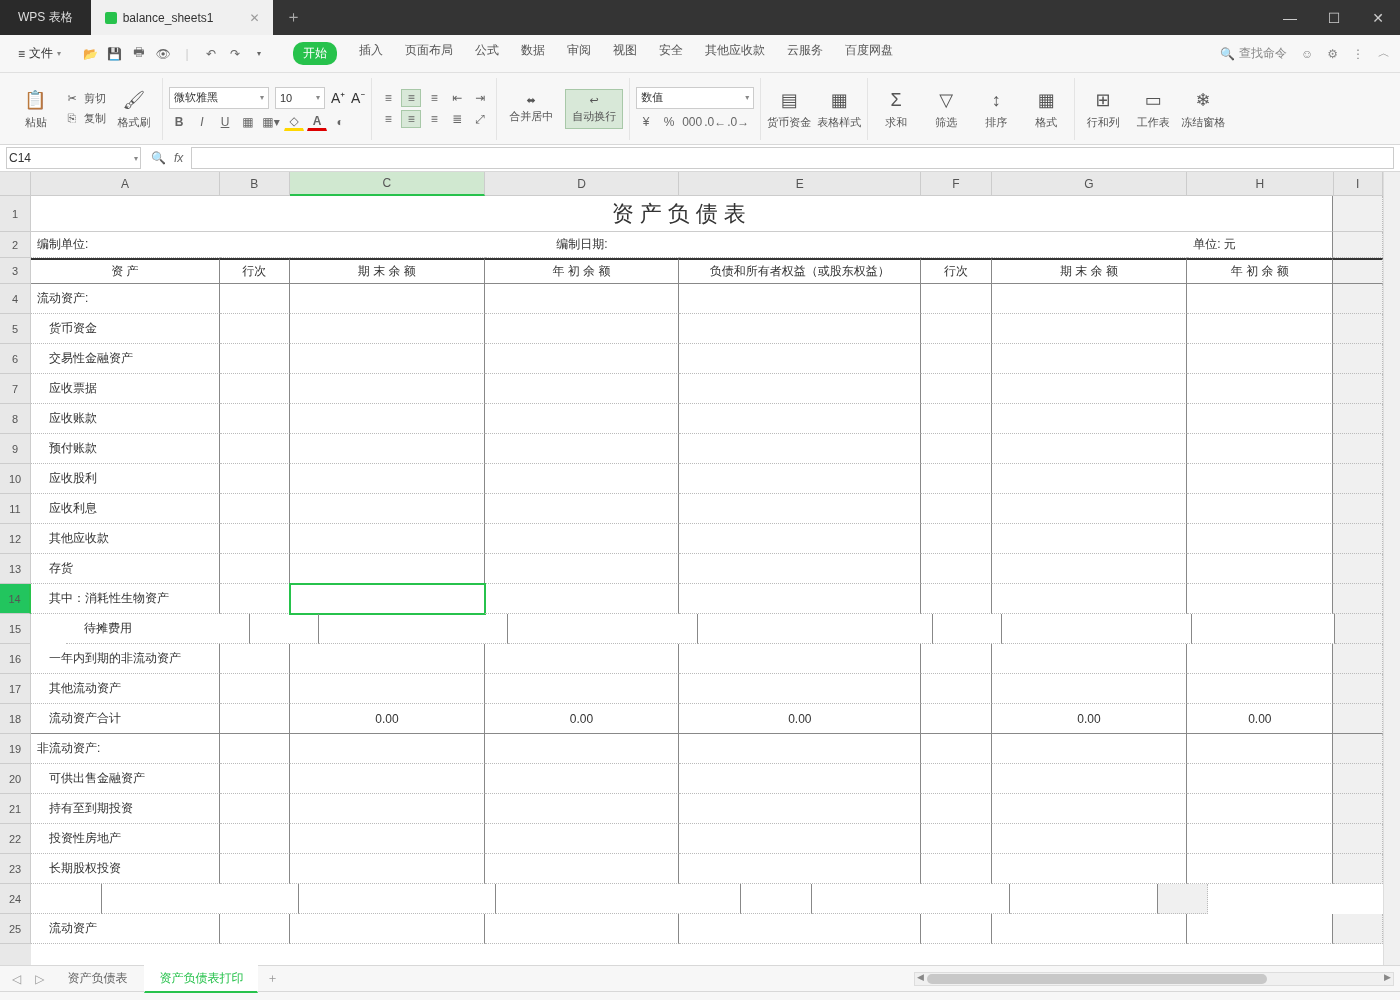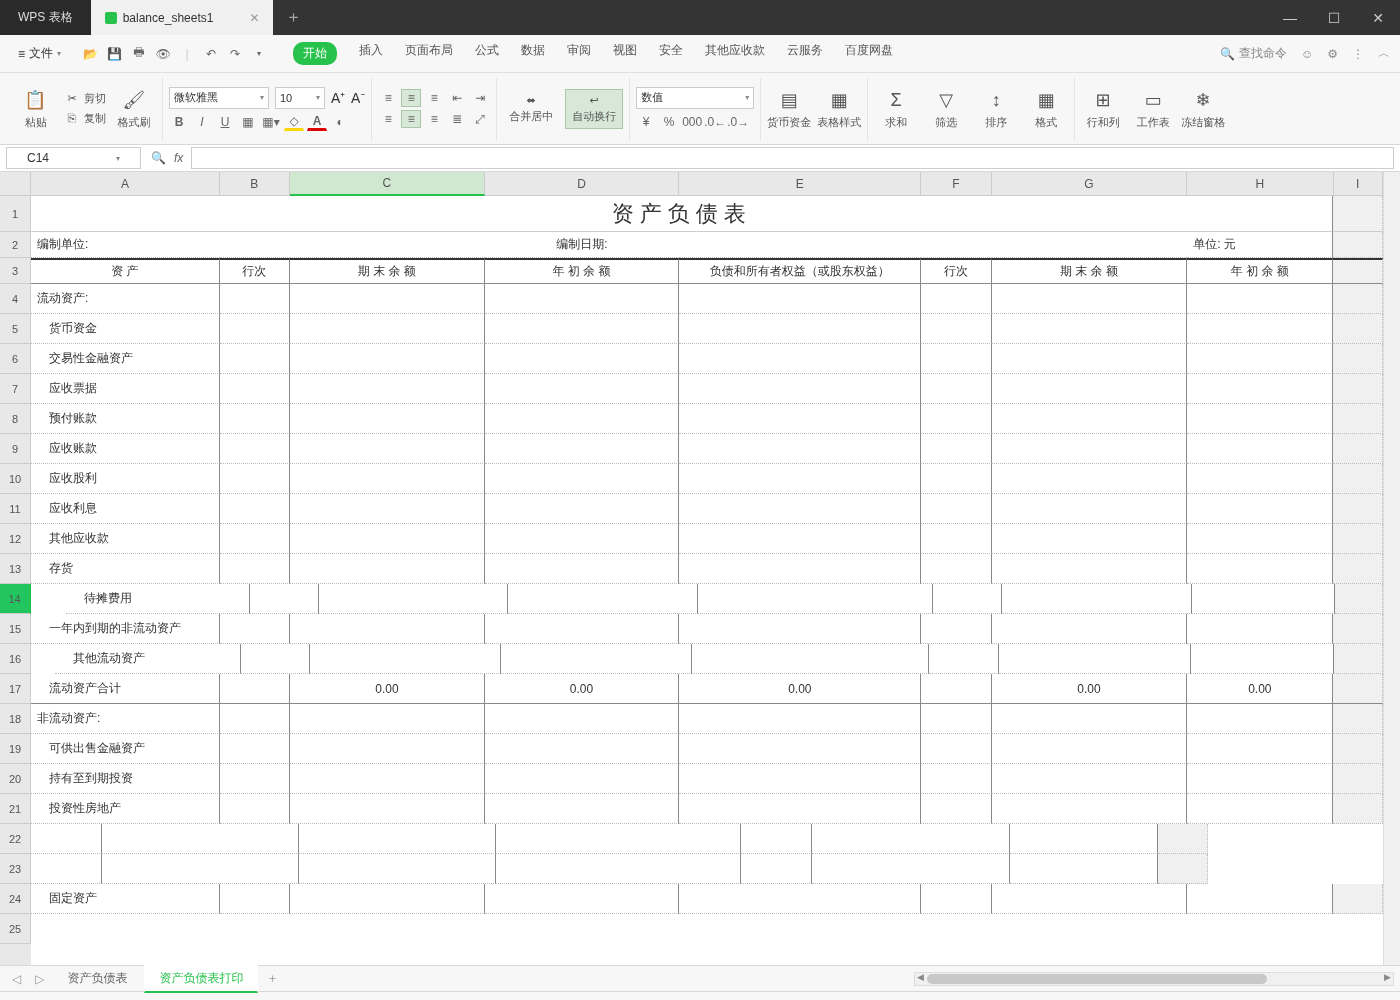--- a/index.html
+++ b/index.html
@@ -35,21 +35,21 @@
 .fontname { width: 100px; }
 .fontsize { width: 50px; }
 .numfmt { width: 118px; }
 .align-grid { display: grid; grid-template-columns: repeat(5, 20px); gap: 3px; }
 .align-grid span, .fmt-row span { width: 20px; height: 18px; display: flex; align-items: center; justify-content: center; color: #666; border: 1px solid transparent; }
 .align-grid span.on { background: #d8e8d8; border-color: #a8c8a8; }
 .fmt-row { display: flex; gap: 3px; }
 .wrap-btn { display: flex; flex-direction: column; align-items: center; gap: 2px; font-size: 11px; color: #555; padding: 4px 6px; }
 .wrap-btn.on { background: #d8e8d8; border: 1px solid #a8c8a8; }
 .namebox-row { height: 27px; background: #fff; border-bottom: 1px solid #d8d8d8; display: flex; align-items: center; padding: 2px 6px; gap: 10px; }
-.namebox { width: 135px; height: 22px; border: 1px solid #ccc; padding: 0 20px; display: flex; align-items: center; justify-content: space-between; font-size: 12px; }
+.namebox { width: 135px; height: 22px; border: 1px solid #ccc; padding: 0 2px; display: flex; align-items: center; justify-content: space-between; font-size: 12px; }
 .fx-area { display: flex; align-items: center; gap: 8px; flex: 1; }
 .fx-area .lens { color: #888; }
 .fx-area .fx { font-style: italic; color: #666; }
 .fx-input { flex: 1; height: 22px; border: 1px solid #ccc; }
 .sheet-wrap { position: relative; height: 793px; display: flex; }
 .corner { width: 31px; height: 24px; background: #e8e8e8; border-right: 1px solid #ccc; border-bottom: 1px solid #ccc; position: absolute; top: 0; left: 0; }
 .col-headers { position: absolute; top: 0; left: 31px; right: 17px; height: 24px; display: flex; background: #e8e8e8; }
 .col-h { border-right: 1px solid #ccc; border-bottom: 1px solid #ccc; display: flex; align-items: center; justify-content: center; color: #555; font-size: 12px; }
 .col-h.sel-col { background: #d0e8d0; border-bottom: 2px solid #27c24c; }
 .row-headers { position: absolute; top: 24px; left: 0; width: 31px; bottom: 0; background: #e8e8e8; }
@@ -402,42 +402,42 @@
         <div class="c ctr vsolid" style="width: 71px;"></div>
         <div class="c ctr vsolid" style="width: 197px;"></div>
         <div class="c ctr vsolid" style="width: 197px;"></div>
         <div class="c ctr vsolid" style="width: 245px;"></div>
         <div class="c ctr vsolid" style="width: 71px;"></div>
         <div class="c ctr vsolid" style="width: 198px;"></div>
         <div class="c ctr vsolid" style="width: 148px;"></div>
         <div class="c grid-right" style="width: 50px;"></div>
       </div>
       <div class="r " style="height: 30px;">
+        <div class="c ind1 vsolid" style="width: 191px;">应收账款</div>
+        <div class="c ctr vsolid" style="width: 71px;"></div>
+        <div class="c ctr vsolid" style="width: 197px;"></div>
+        <div class="c ctr vsolid" style="width: 197px;"></div>
+        <div class="c ctr vsolid" style="width: 245px;"></div>
+        <div class="c ctr vsolid" style="width: 71px;"></div>
+        <div class="c ctr vsolid" style="width: 198px;"></div>
+        <div class="c ctr vsolid" style="width: 148px;"></div>
+        <div class="c grid-right" style="width: 50px;"></div>
+      </div>
+      <div class="r " style="height: 30px;">
         <div class="c ind1 vsolid" style="width: 191px;">预付账款</div>
         <div class="c ctr vsolid" style="width: 71px;"></div>
         <div class="c ctr vsolid" style="width: 197px;"></div>
         <div class="c ctr vsolid" style="width: 197px;"></div>
         <div class="c ctr vsolid" style="width: 245px;"></div>
         <div class="c ctr vsolid" style="width: 71px;"></div>
         <div class="c ctr vsolid" style="width: 198px;"></div>
         <div class="c ctr vsolid" style="width: 148px;"></div>
         <div class="c grid-right" style="width: 50px;"></div>
       </div>
       <div class="r " style="height: 30px;">
-        <div class="c ind1 vsolid" style="width: 191px;">应收账款</div>
-        <div class="c ctr vsolid" style="width: 71px;"></div>
-        <div class="c ctr vsolid" style="width: 197px;"></div>
-        <div class="c ctr vsolid" style="width: 197px;"></div>
-        <div class="c ctr vsolid" style="width: 245px;"></div>
-        <div class="c ctr vsolid" style="width: 71px;"></div>
-        <div class="c ctr vsolid" style="width: 198px;"></div>
-        <div class="c ctr vsolid" style="width: 148px;"></div>
-        <div class="c grid-right" style="width: 50px;"></div>
-      </div>
-      <div class="r " style="height: 30px;">
         <div class="c ind1 vsolid" style="width: 191px;">应收股利</div>
         <div class="c ctr vsolid" style="width: 71px;"></div>
         <div class="c ctr vsolid" style="width: 197px;"></div>
         <div class="c ctr vsolid" style="width: 197px;"></div>
         <div class="c ctr vsolid" style="width: 245px;"></div>
         <div class="c ctr vsolid" style="width: 71px;"></div>
         <div class="c ctr vsolid" style="width: 198px;"></div>
         <div class="c ctr vsolid" style="width: 148px;"></div>
         <div class="c grid-right" style="width: 50px;"></div>
       </div>
@@ -468,20 +468,31 @@
         <div class="c ctr vsolid" style="width: 71px;"></div>
         <div class="c ctr vsolid" style="width: 197px;"></div>
         <div class="c ctr vsolid" style="width: 197px;"></div>
         <div class="c ctr vsolid" style="width: 245px;"></div>
         <div class="c ctr vsolid" style="width: 71px;"></div>
         <div class="c ctr vsolid" style="width: 198px;"></div>
         <div class="c ctr vsolid" style="width: 148px;"></div>
         <div class="c grid-right" style="width: 50px;"></div>
       </div>
       <div class="r " style="height: 30px;">
+        <div class="c ind1 vsolid" style="width: 191px;">其中：消耗性生物资产</div>
+        <div class="c ctr vsolid" style="width: 71px;"></div>
+        <div class="c ctr vsolid active-cell" style="width: 197px;"></div>
+        <div class="c ctr vsolid" style="width: 197px;"></div>
+        <div class="c ctr vsolid" style="width: 245px;"></div>
+        <div class="c ctr vsolid" style="width: 71px;"></div>
+        <div class="c ctr vsolid" style="width: 198px;"></div>
+        <div class="c ctr vsolid" style="width: 148px;"></div>
+        <div class="c grid-right" style="width: 50px;"></div>
+      </div>
+      <div class="r " style="height: 30px;">
         <div class="c ind1 vsolid" style="width: 191px; margin-left: 35px;">待摊费用</div>
         <div class="c ctr vsolid" style="width: 71px;"></div>
         <div class="c ctr vsolid" style="width: 197px;"></div>
         <div class="c ctr vsolid" style="width: 197px;"></div>
         <div class="c ctr vsolid" style="width: 245px;"></div>
         <div class="c ctr vsolid" style="width: 71px;"></div>
         <div class="c ctr vsolid" style="width: 198px;"></div>
         <div class="c ctr vsolid" style="width: 148px;"></div>
         <div class="c grid-right" style="width: 50px;"></div>
       </div>
@@ -489,21 +500,21 @@
         <div class="c ind1 vsolid" style="width: 191px;">一年内到期的非流动资产</div>
         <div class="c ctr vsolid" style="width: 71px;"></div>
         <div class="c ctr vsolid" style="width: 197px;"></div>
         <div class="c ctr vsolid" style="width: 197px;"></div>
         <div class="c ctr vsolid" style="width: 245px;"></div>
         <div class="c ctr vsolid" style="width: 71px;"></div>
         <div class="c ctr vsolid" style="width: 198px;"></div>
         <div class="c ctr vsolid" style="width: 148px;"></div>
         <div class="c grid-right" style="width: 50px;"></div>
       </div>
-      <div class="r " style="height: 30px; padding-left: 24px;">
+      <div class="r " style="height: 30px;">
         <div class="c ind1 vsolid" style="width: 191px;">其他流动资产</div>
         <div class="c ctr vsolid" style="width: 71px;"></div>
         <div class="c ctr vsolid" style="width: 197px;"></div>
         <div class="c ctr vsolid" style="width: 197px;"></div>
         <div class="c ctr vsolid" style="width: 245px;"></div>
         <div class="c ctr vsolid" style="width: 71px;"></div>
         <div class="c ctr vsolid" style="width: 198px;"></div>
         <div class="c ctr vsolid" style="width: 148px;"></div>
         <div class="c grid-right" style="width: 50px;"></div>
       </div>
@@ -556,41 +567,42 @@
         <div class="c ctr vsolid" style="width: 71px;"></div>
         <div class="c ctr vsolid" style="width: 197px;"></div>
         <div class="c ctr vsolid" style="width: 197px;"></div>
         <div class="c ctr vsolid" style="width: 245px;"></div>
         <div class="c ctr vsolid" style="width: 71px;"></div>
         <div class="c ctr vsolid" style="width: 198px;"></div>
         <div class="c ctr vsolid" style="width: 148px;"></div>
         <div class="c grid-right" style="width: 50px;"></div>
       </div>
       <div class="r " style="height: 30px;">
-        <div class="c ctr vsolid" style="width: 71px;"></div>
-        <div class="c ctr vsolid" style="width: 197px;"></div>
-        <div class="c ctr vsolid" style="width: 197px;"></div>
-        <div class="c ctr vsolid" style="width: 245px;"></div>
-        <div class="c ctr vsolid" style="width: 71px;"></div>
-        <div class="c ctr vsolid" style="width: 198px;"></div>
-        <div class="c ctr vsolid" style="width: 148px;"></div>
-        <div class="c grid-right" style="width: 50px;"></div>
-      </div>
-      <div class="r " style="height: 30px;">
-        <div class="c ctr vsolid" style="width: 71px;"></div>
-        <div class="c ctr vsolid" style="width: 197px;"></div>
-        <div class="c ctr vsolid" style="width: 197px;"></div>
-        <div class="c ctr vsolid" style="width: 245px;"></div>
-        <div class="c ctr vsolid" style="width: 71px;"></div>
-        <div class="c ctr vsolid" style="width: 198px;"></div>
-        <div class="c ctr vsolid" style="width: 148px;"></div>
-        <div class="c grid-right" style="width: 50px;"></div>
-      </div>
-      <div class="r " style="height: 30px;">
-        <div class="c ind1 vsolid" style="width: 191px;">固定资产</div>
+        <div class="c ind1 vsolid" style="width: 191px;">长期股权投资</div>
+        <div class="c ctr vsolid" style="width: 71px;"></div>
+        <div class="c ctr vsolid" style="width: 197px;"></div>
+        <div class="c ctr vsolid" style="width: 197px;"></div>
+        <div class="c ctr vsolid" style="width: 245px;"></div>
+        <div class="c ctr vsolid" style="width: 71px;"></div>
+        <div class="c ctr vsolid" style="width: 198px;"></div>
+        <div class="c ctr vsolid" style="width: 148px;"></div>
+        <div class="c grid-right" style="width: 50px;"></div>
+      </div>
+      <div class="r " style="height: 30px;">
+        <div class="c ctr vsolid" style="width: 71px;"></div>
+        <div class="c ctr vsolid" style="width: 197px;"></div>
+        <div class="c ctr vsolid" style="width: 197px;"></div>
+        <div class="c ctr vsolid" style="width: 245px;"></div>
+        <div class="c ctr vsolid" style="width: 71px;"></div>
+        <div class="c ctr vsolid" style="width: 198px;"></div>
+        <div class="c ctr vsolid" style="width: 148px;"></div>
+        <div class="c grid-right" style="width: 50px;"></div>
+      </div>
+      <div class="r " style="height: 30px;">
+        <div class="c ind1 vsolid" style="width: 191px;">流动资产</div>
         <div class="c ctr vsolid" style="width: 71px;"></div>
         <div class="c ctr vsolid" style="width: 197px;"></div>
         <div class="c ctr vsolid" style="width: 197px;"></div>
         <div class="c ctr vsolid" style="width: 245px;"></div>
         <div class="c ctr vsolid" style="width: 71px;"></div>
         <div class="c ctr vsolid" style="width: 198px;"></div>
         <div class="c ctr vsolid" style="width: 148px;"></div>
         <div class="c grid-right" style="width: 50px;"></div>
       </div>
     </div>

